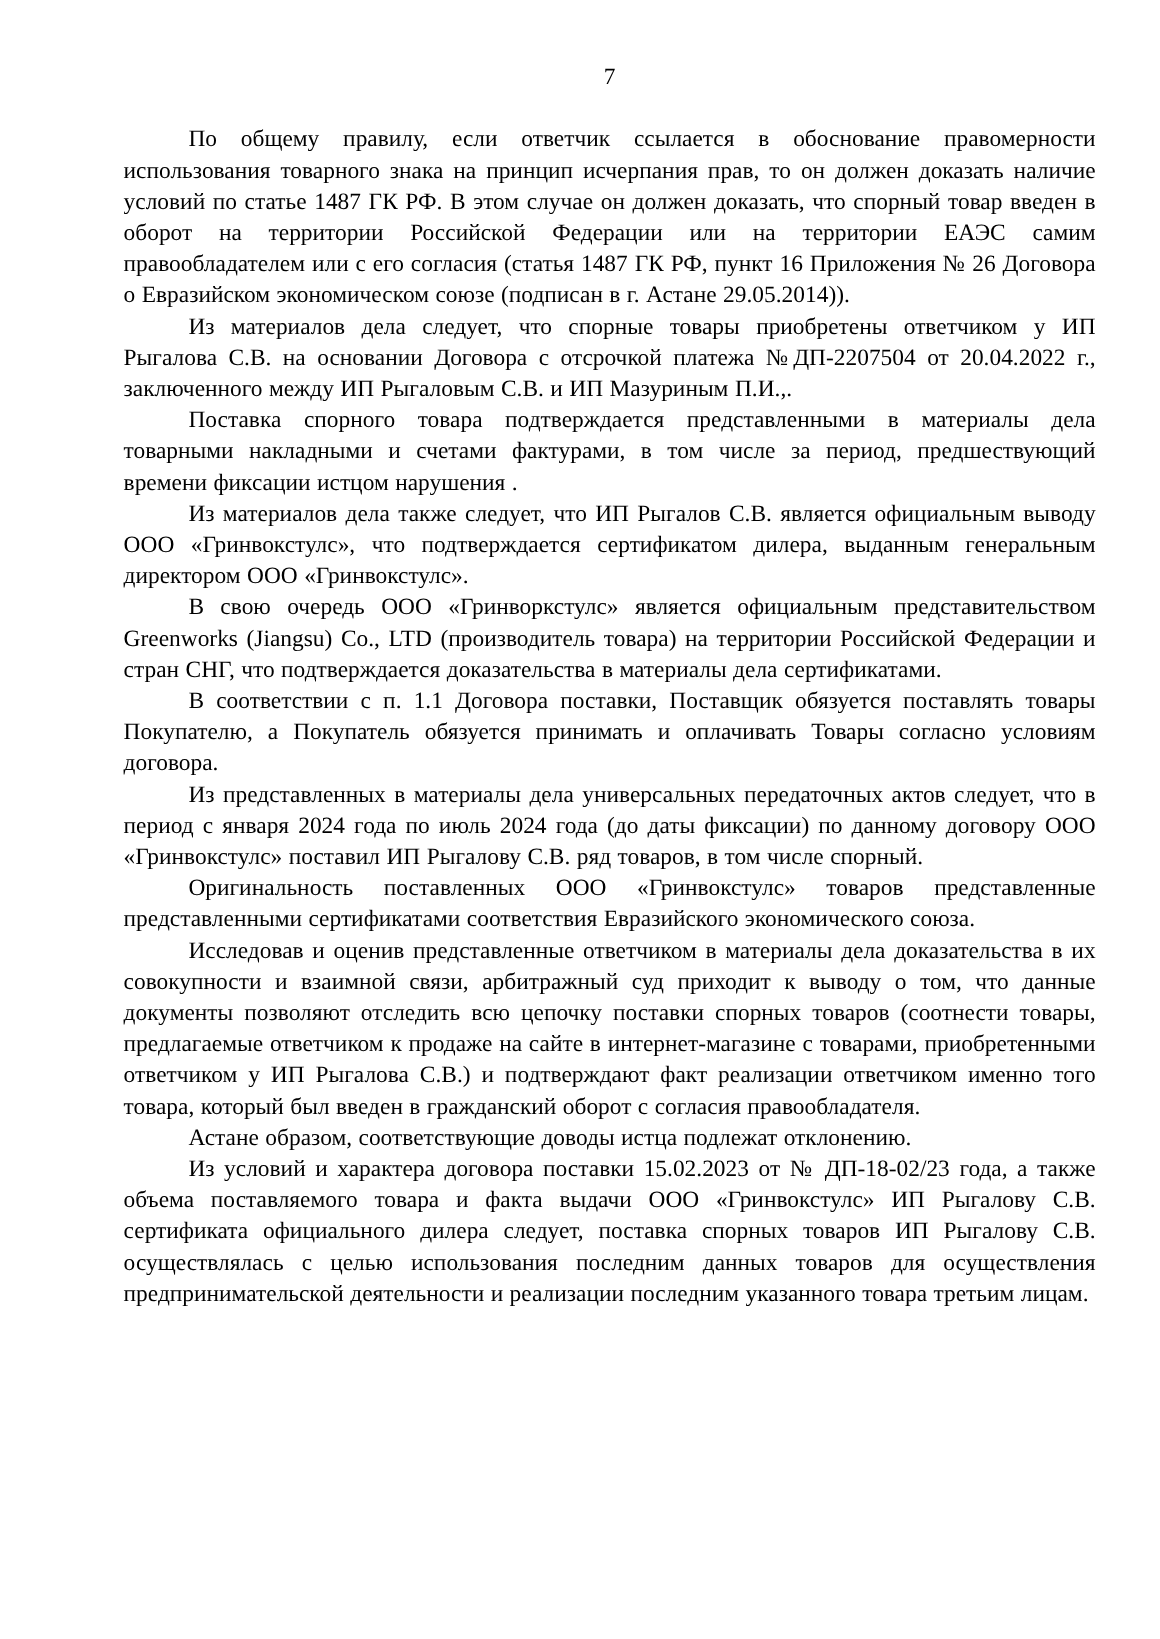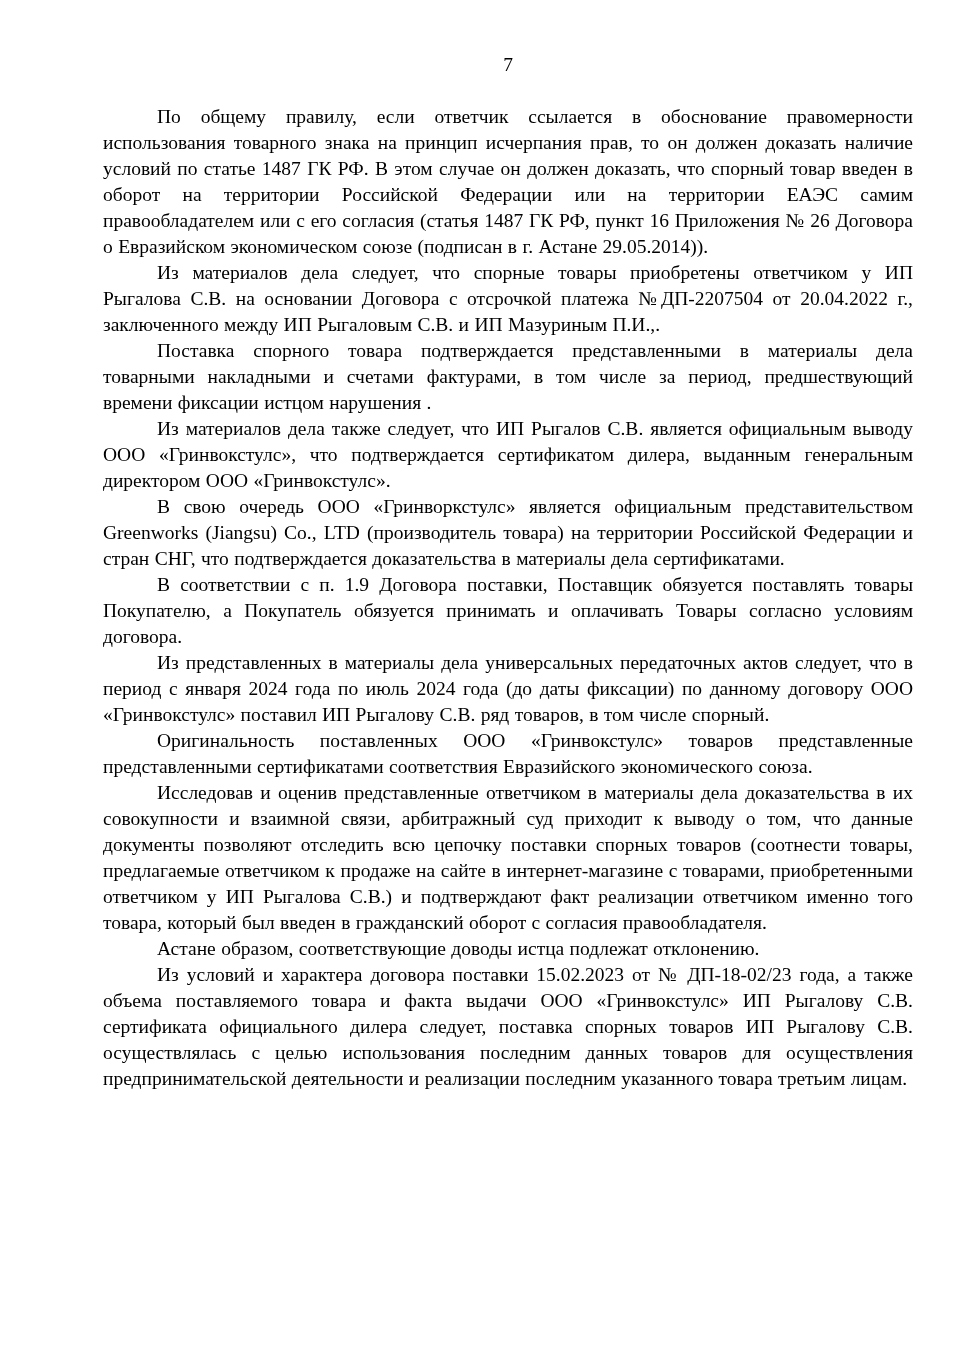--- a/index.html
+++ b/index.html
@@ -57,21 +57,21 @@
 <div class="page">
 
   <div class="page-number">7</div>
 
   <div class="doc-body">
     <p>По общему правилу, если ответчик ссылается в обоснование правомерности использования товарного знака на принцип исчерпания прав, то он должен доказать наличие условий по статье 1487 ГК РФ. В этом случае он должен доказать, что спорный товар введен в оборот на территории Российской Федерации или на территории ЕАЭС самим правообладателем или с его согласия (статья 1487 ГК РФ, пункт 16 Приложения № 26 Договора о Евразийском экономическом союзе (подписан в г. Астане 29.05.2014)).</p>
     <p>Из материалов дела следует, что спорные товары приобретены ответчиком у ИП Рыгалова С.В.  на основании Договора с отсрочкой платежа №ДП-2207504 от 20.04.2022 г., заключенного между ИП Рыгаловым С.В. и ИП Мазуриным П.И.,.</p>
     <p>Поставка спорного товара подтверждается представленными в материалы дела товарными накладными и счетами фактурами, в том числе за период, предшествующий времени фиксации истцом нарушения .</p>
     <p>Из материалов дела также следует, что ИП Рыгалов С.В. является официальным выводу ООО «Гринвокстулс», что подтверждается сертификатом дилера, выданным генеральным директором ООО «Гринвокстулс».</p>
     <p>В свою очередь ООО «Гринворкстулс» является официальным представительством Greenworks (Jiangsu) Co., LTD (производитель товара) на территории Российской Федерации и стран СНГ, что подтверждается доказательства в материалы дела сертификатами.</p>
-    <p>В соответствии с п. 1.9 Договора поставки, Поставщик обязуется поставлять товары Покупателю, а Покупатель обязуется принимать и оплачивать Товары согласно условиям договора.</p>
+    <p>В соответствии с п. 1.1 Договора поставки, Поставщик обязуется поставлять товары Покупателю, а Покупатель обязуется принимать и оплачивать Товары согласно условиям договора.</p>
     <p>Из представленных в материалы дела универсальных передаточных актов следует, что в период с января 2024 года по июль 2024 года (до даты фиксации) по данному договору ООО «Гринвокстулс» поставил ИП Рыгалову С.В. ряд товаров, в том числе спорный.</p>
     <p>Оригинальность поставленных ООО «Гринвокстулс» товаров представленные представленными сертификатами соответствия Евразийского экономического союза.</p>
     <p>Исследовав и оценив представленные ответчиком в материалы дела доказательства в их совокупности и взаимной связи, арбитражный суд приходит к выводу о том, что данные документы позволяют отследить всю цепочку поставки спорных товаров (соотнести товары, предлагаемые ответчиком к продаже на сайте в интернет-магазине с товарами, приобретенными ответчиком у ИП Рыгалова С.В.) и подтверждают факт реализации ответчиком именно того товара, который был введен в гражданский оборот с согласия правообладателя.</p>
     <p>Астане образом, соответствующие доводы истца подлежат отклонению.</p>
     <p>Из условий и характера договора поставки 15.02.2023 от № ДП-18-02/23 года, а также объема поставляемого товара и факта выдачи ООО «Гринвокстулс» ИП Рыгалову С.В. сертификата официального дилера следует,  поставка спорных товаров ИП Рыгалову С.В. осуществлялась с целью использования последним данных товаров для осуществления предпринимательской деятельности и реализации последним указанного товара третьим лицам.</p>
   </div>
 
 </div>
 
 </body></html>

